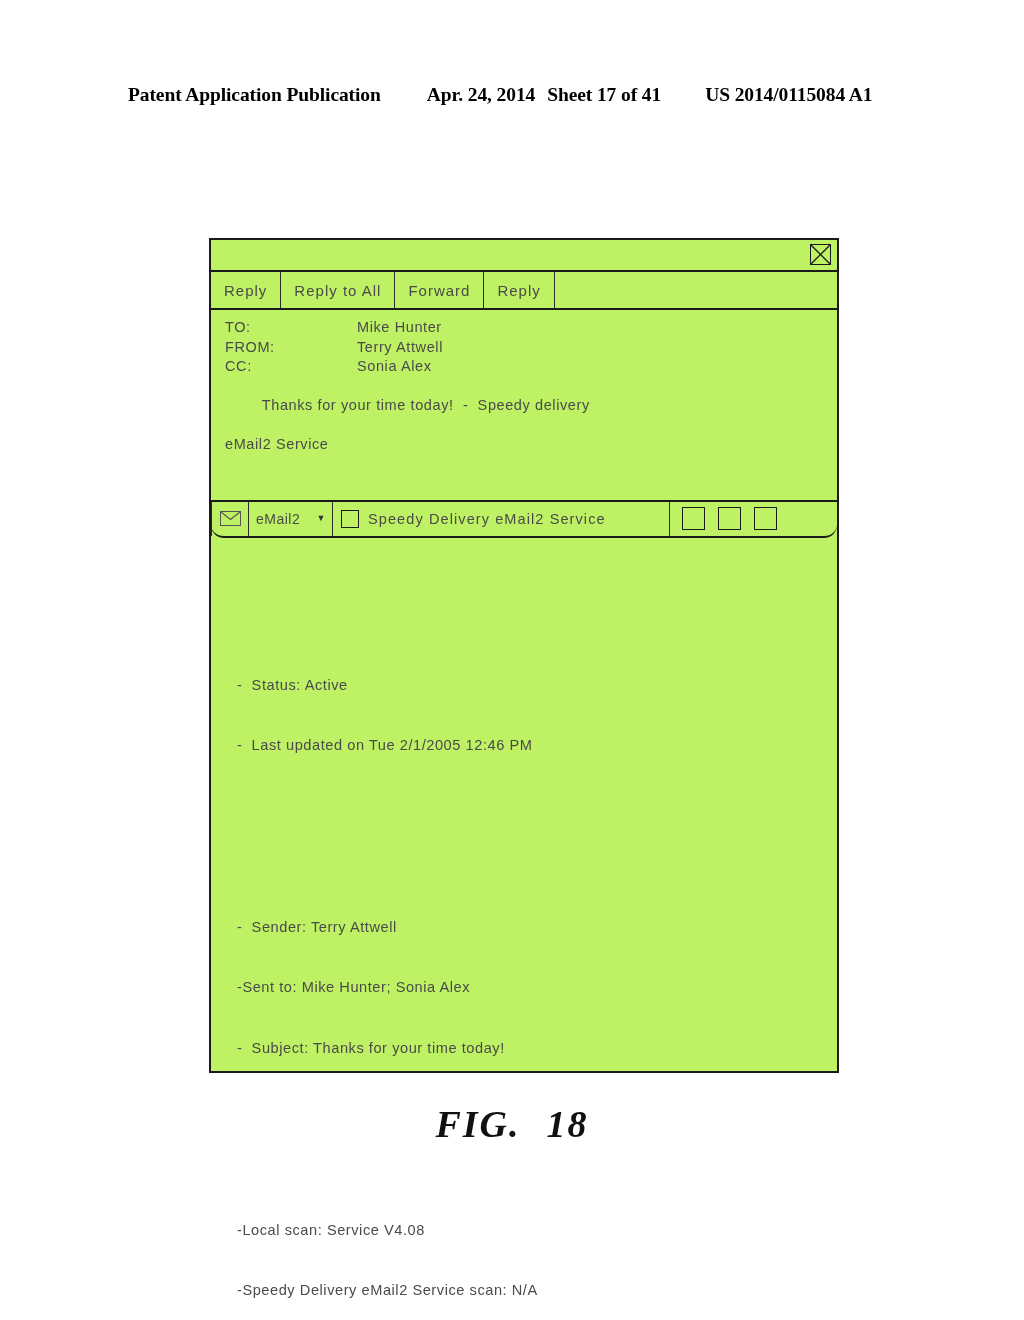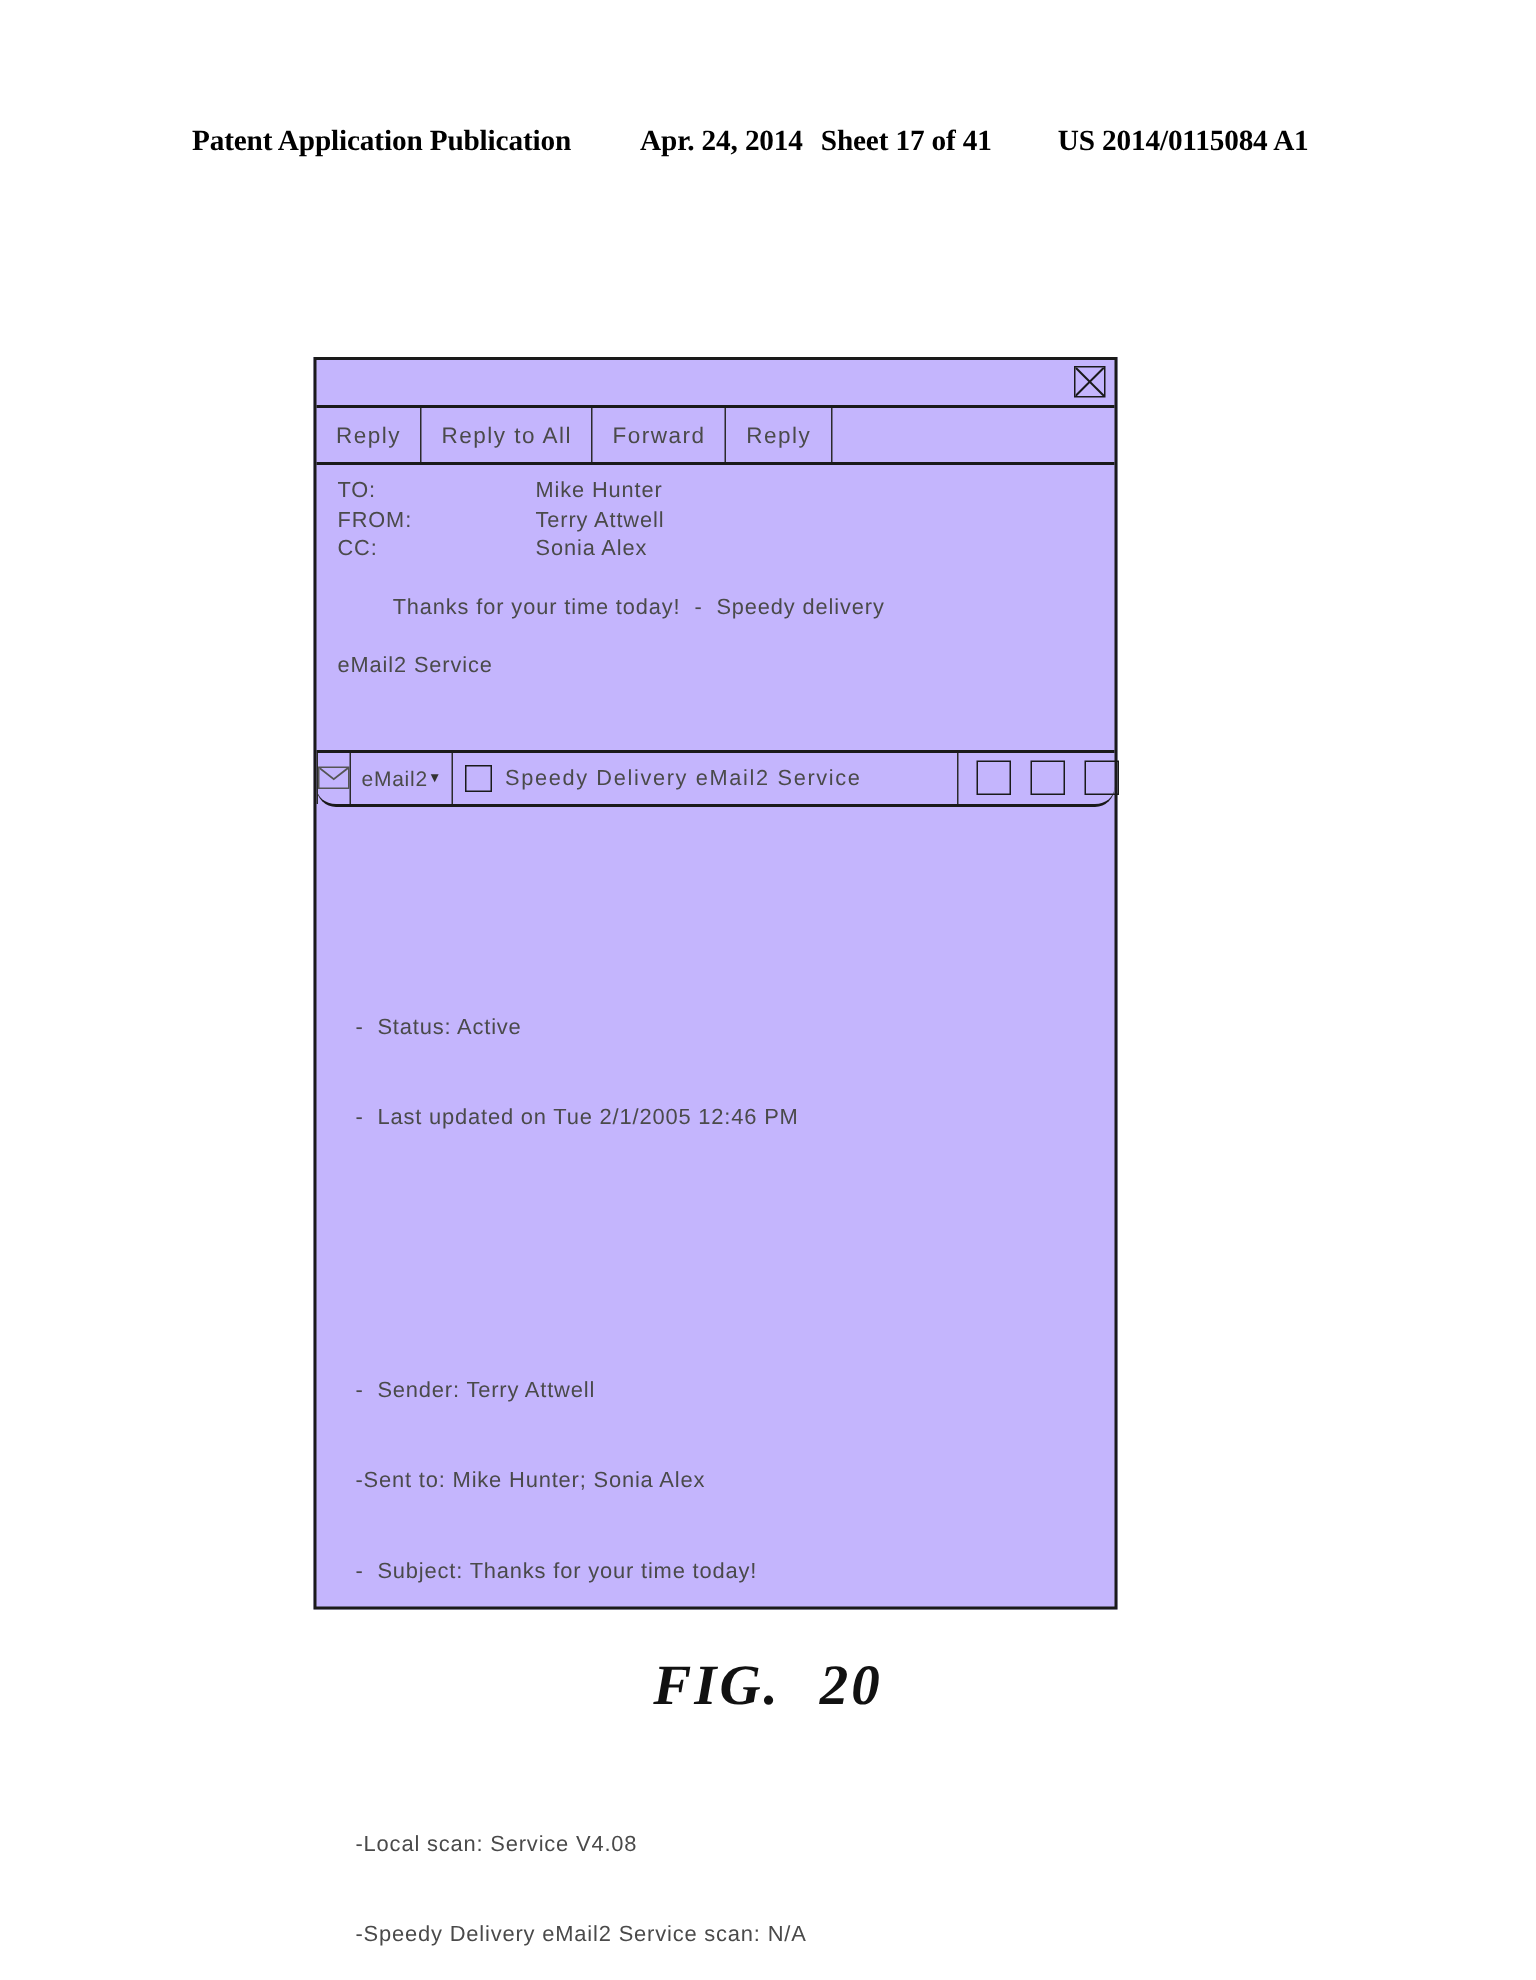--- a/index.html
+++ b/index.html
@@ -41,24 +41,24 @@
   }
   #patent-header .hdr-num {
     margin-left: 44px;
   }
 
   
   #app-window {
     position: absolute;
     left: 209px;
     top: 238px;
-    width: 536px;
+    width: 630px;
     height: 835px;
     border: 2px solid #1a1a1a;
-    background: #c4b5fd;
+    background: #bef264;
     box-sizing: border-box;
   }
 
   
   #title-bar {
     position: relative;
     height: 32px;
     border-bottom: 2px solid #1a1a1a;
     box-sizing: border-box;
   }
@@ -344,14 +344,14 @@
     
 
     
 
     
 
   </div>
 </div>
 
 <div id="figure-caption">
-  <span class="fig-word">FIG.</span><span class="fig-number">20</span>
+  <span class="fig-word">FIG.</span><span class="fig-number">18</span>
 </div>
 
 </body></html>

